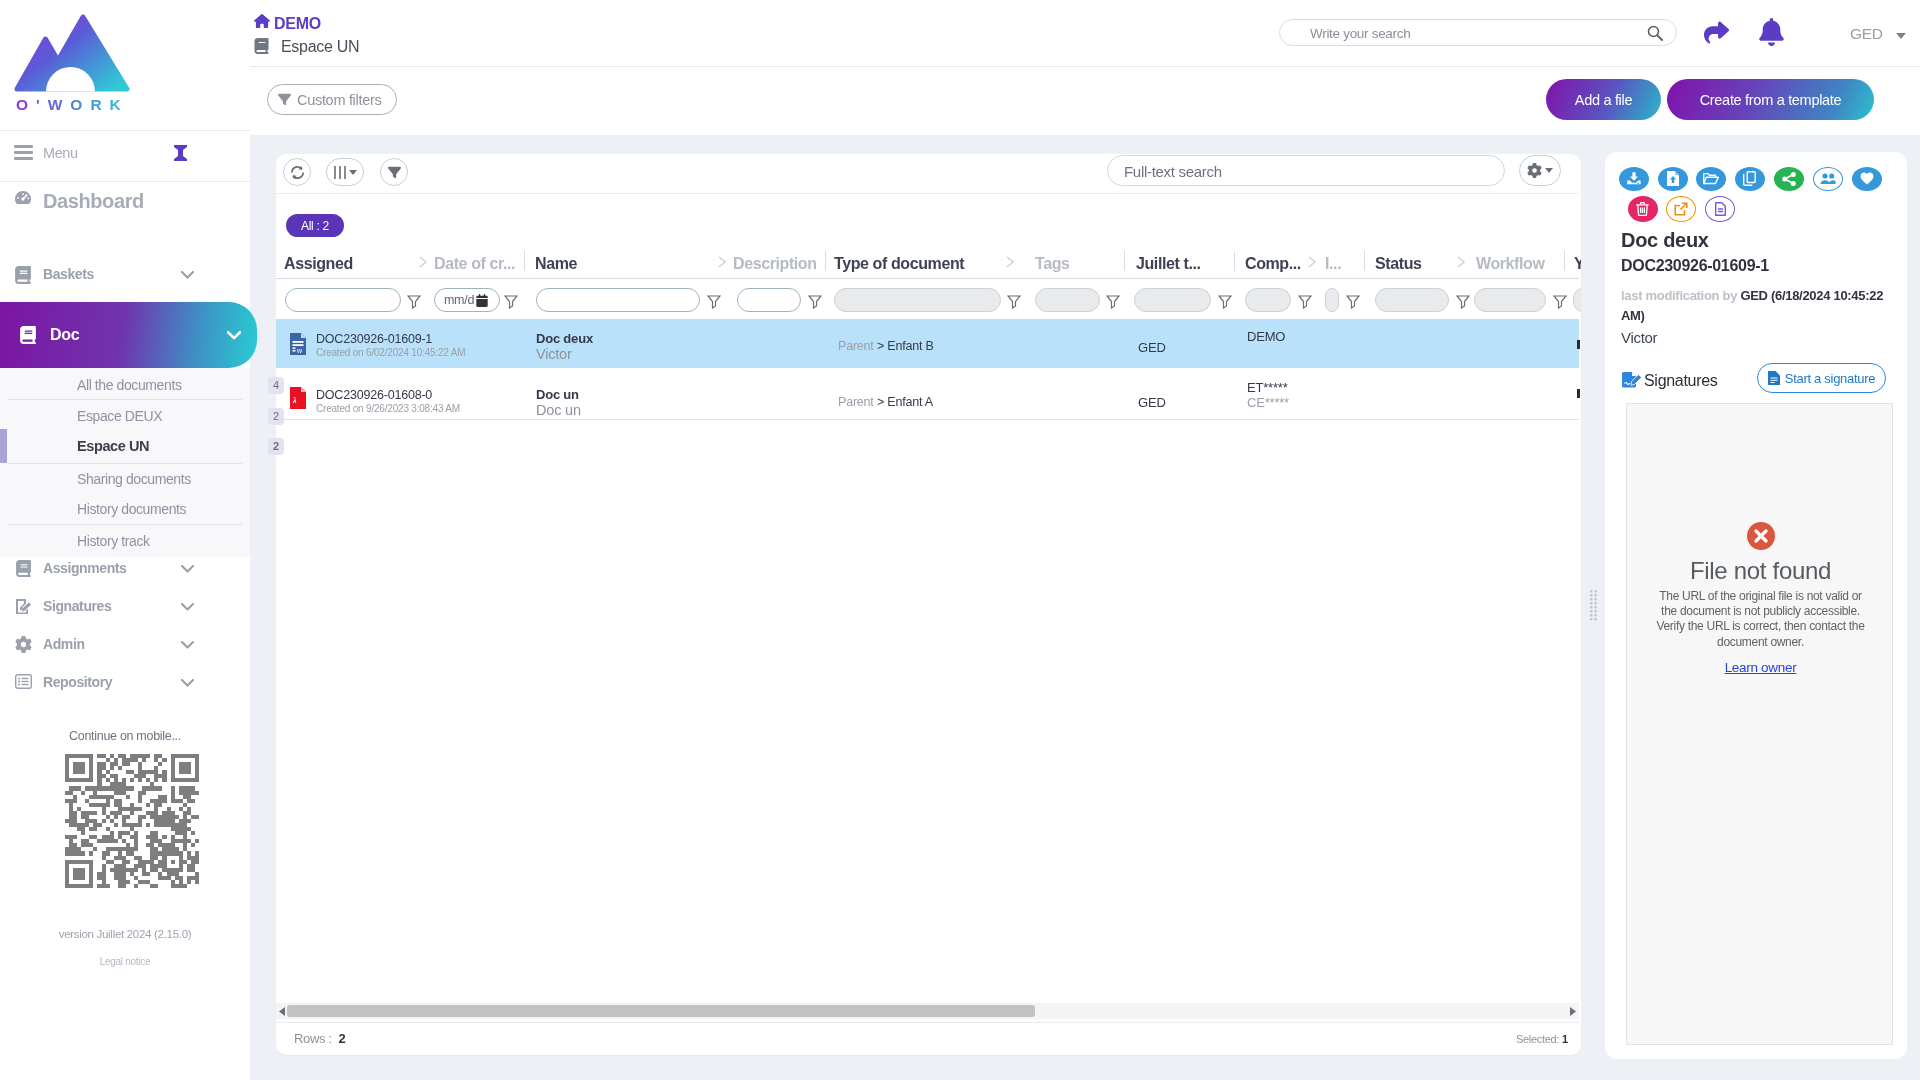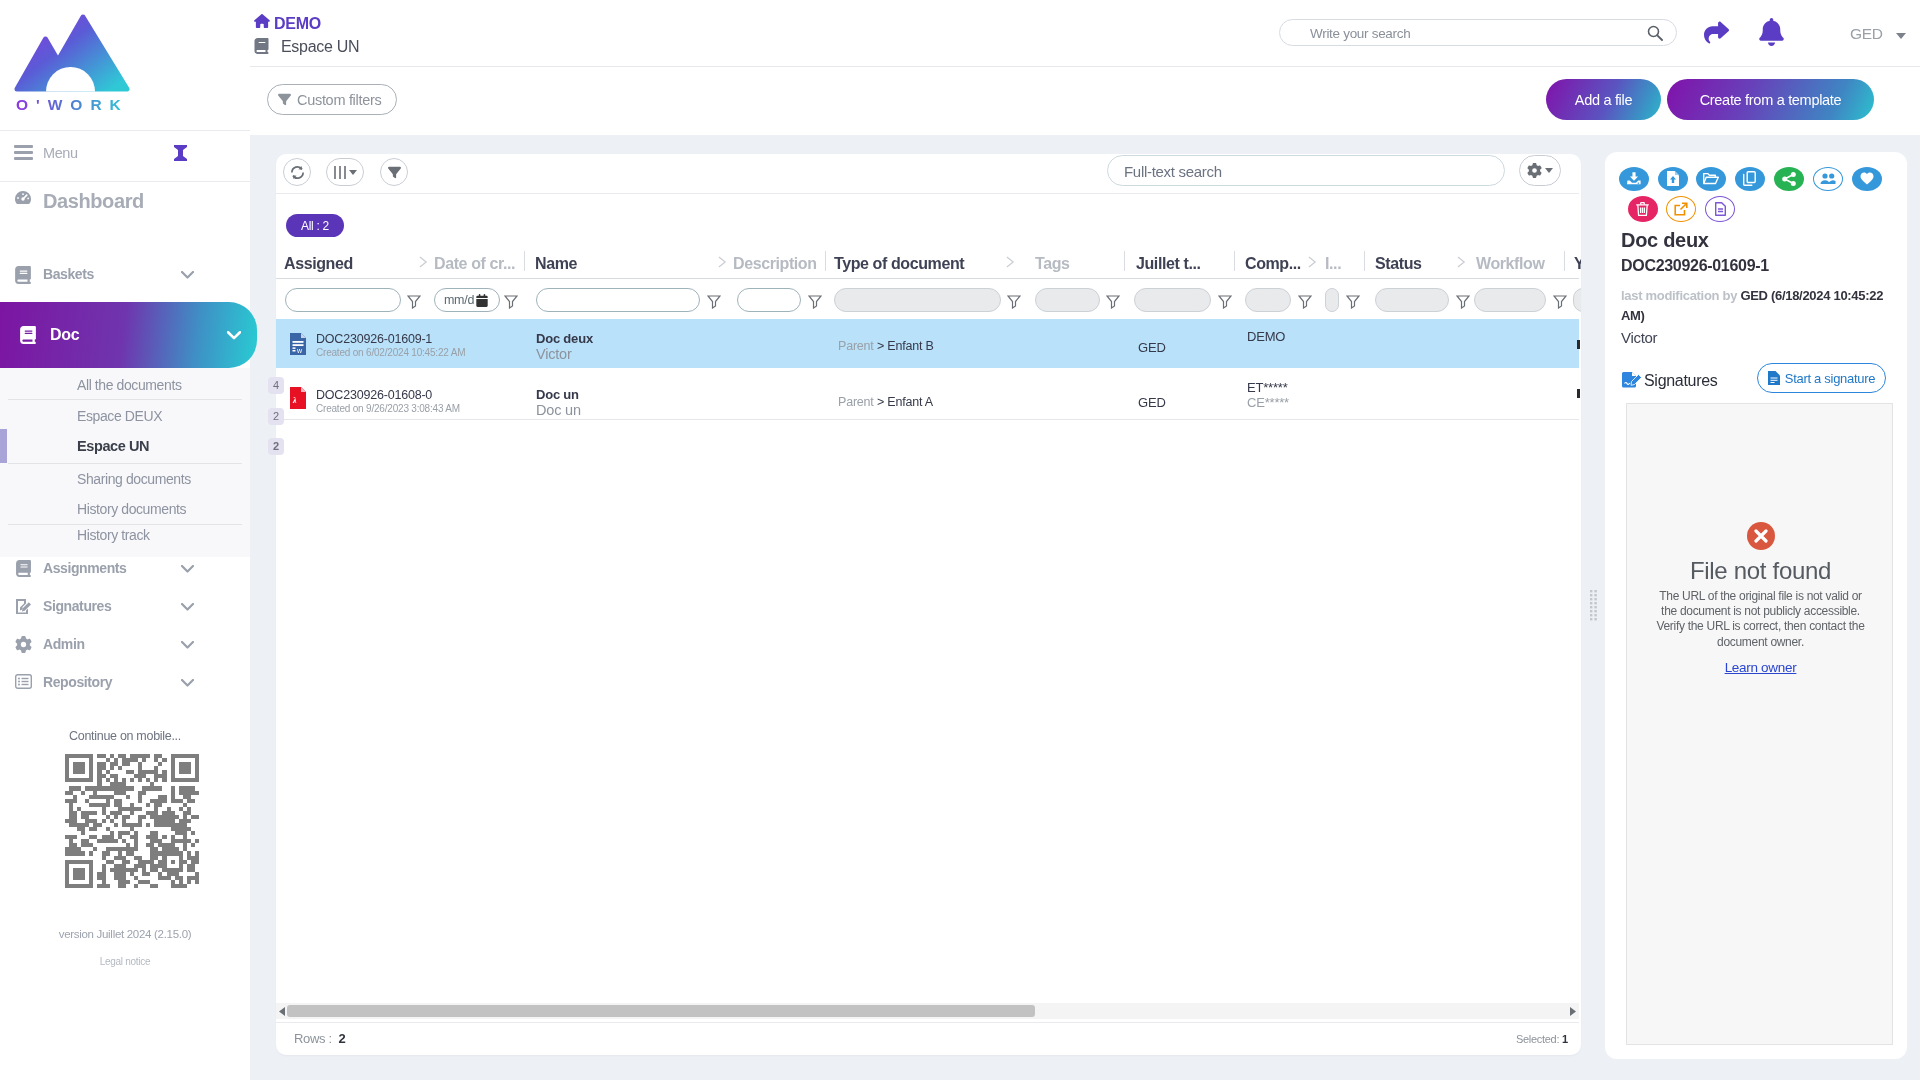--- a/index.html
+++ b/index.html
@@ -162,21 +162,21 @@
     <div class="sub" style="top:368px;height:189px">
       <div class="subrow" style="top:3px;height:28px">All the documents<span class="badge">4</span></div>
       <div class="sdiv" style="top:31px;left:8px;width:234px;background:#e3e4e8"></div>
       <div class="subrow" style="top:34px;height:28px">Espace DEUX<span class="badge">2</span></div>
       <div class="subrow" style="top:63px;height:30px;color:#3a3f4a;font-weight:bold;font-size:14.5px">Espace UN<span class="badge">2</span></div>
       <div class="abs" style="left:0;top:61px;width:7px;height:34px;background:#a9a4d8"></div>
       <div class="sdiv" style="top:95px;left:8px;width:234px;background:#e3e4e8"></div>
       <div class="subrow" style="top:97px;height:28px">Sharing documents</div>
       <div class="subrow" style="top:127px;height:28px">History documents</div>
       <div class="sdiv" style="top:156px;left:8px;width:234px;background:#e3e4e8"></div>
-      <div class="subrow" style="top:153px;height:28px">History track</div>
+      <div class="subrow" style="top:159px;height:28px">History track</div>
     </div>
     <div class="srow" style="top:560px">
       <span class="ic">
           <svg width="15" height="17" viewBox="0 0 448 512">
             <path fill="#9aa0ac" d="M96 0C43 0 0 43 0 96v320c0 53 43 96 96 96h320c17.7 0 32-14.3 32-32s-14.3-32-32-32v-64c17.7 0 32-14.3 32-32V32c0-17.7-14.3-32-32-32H96zm0 384h256v64H96c-17.7 0-32-14.3-32-32s14.3-32 32-32zm32-240c0-8.8 7.2-16 16-16h192c8.8 0 16 7.2 16 16s-7.2 16-16 16H144c-8.8 0-16-7.2-16-16zm16 48h192c8.8 0 16 7.2 16 16s-7.2 16-16 16H144c-8.8 0-16-7.2-16-16s7.2-16 16-16z"></path>
           </svg>
         </span>
       Assignments
       <span class="chev"><svg width="13" height="8" viewBox="0 0 13 8">
             <path d="M1 1l5.5 5.5L12 1" stroke="#9aa0ac" stroke-width="2.2" fill="none" stroke-linecap="round" stroke-linejoin="round"></path>

